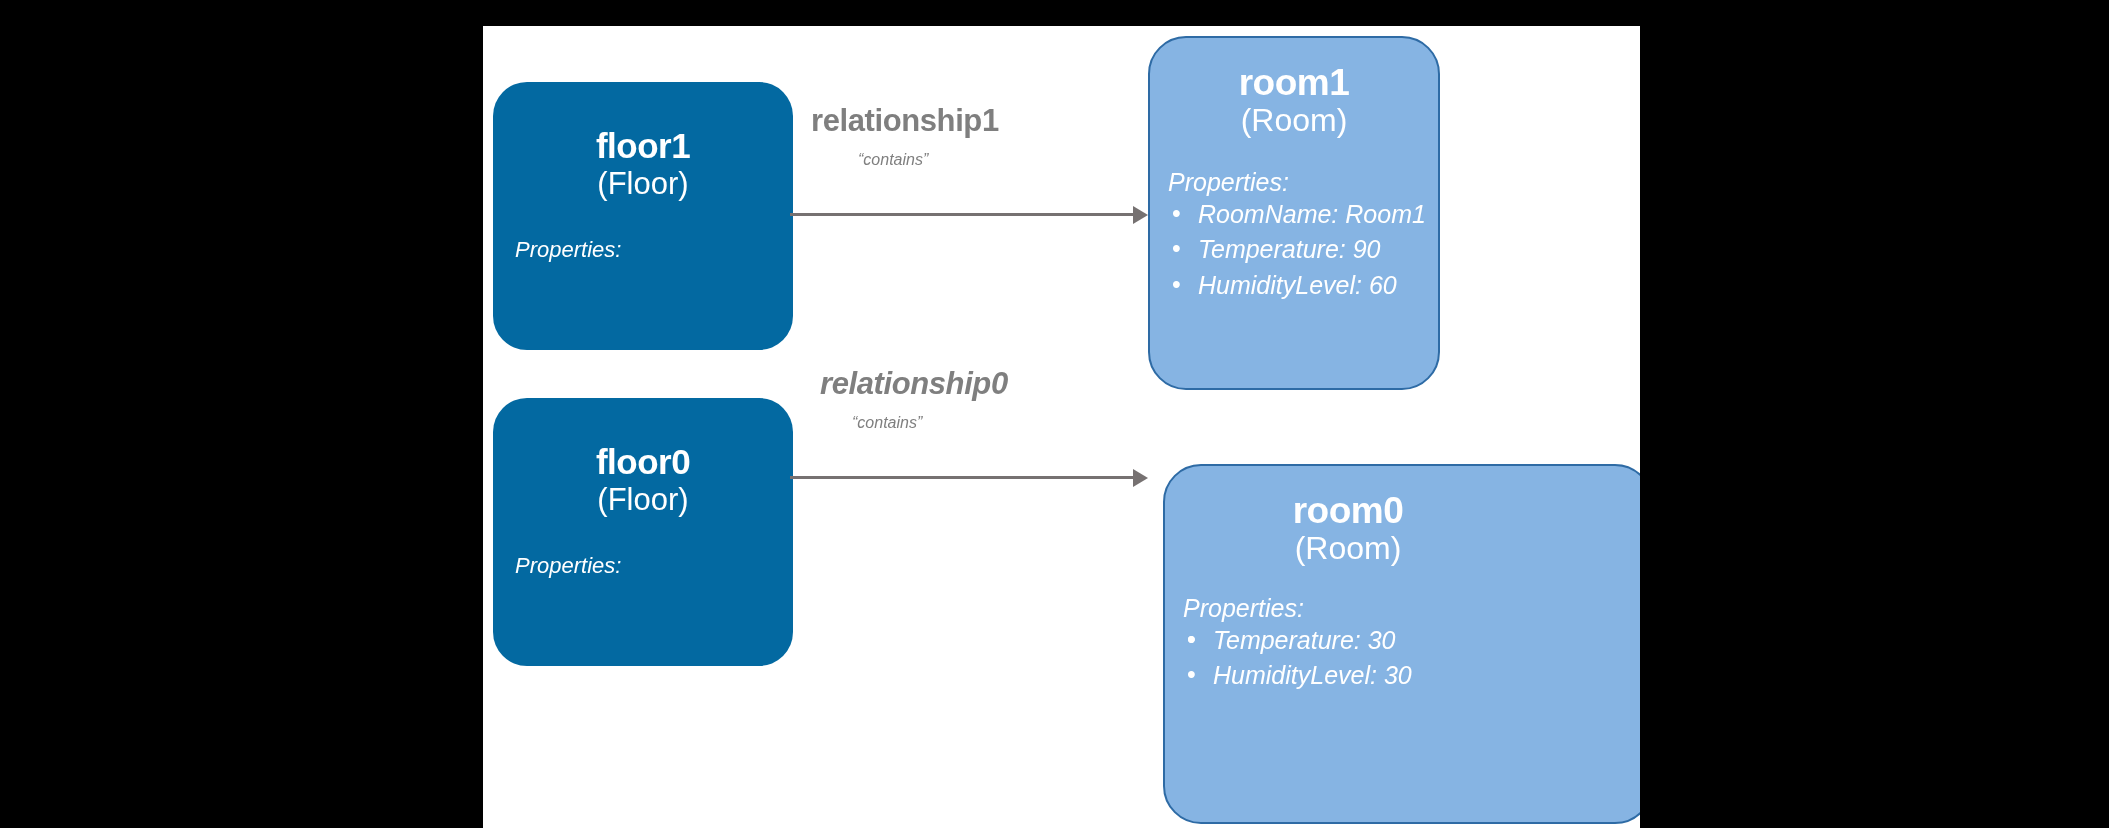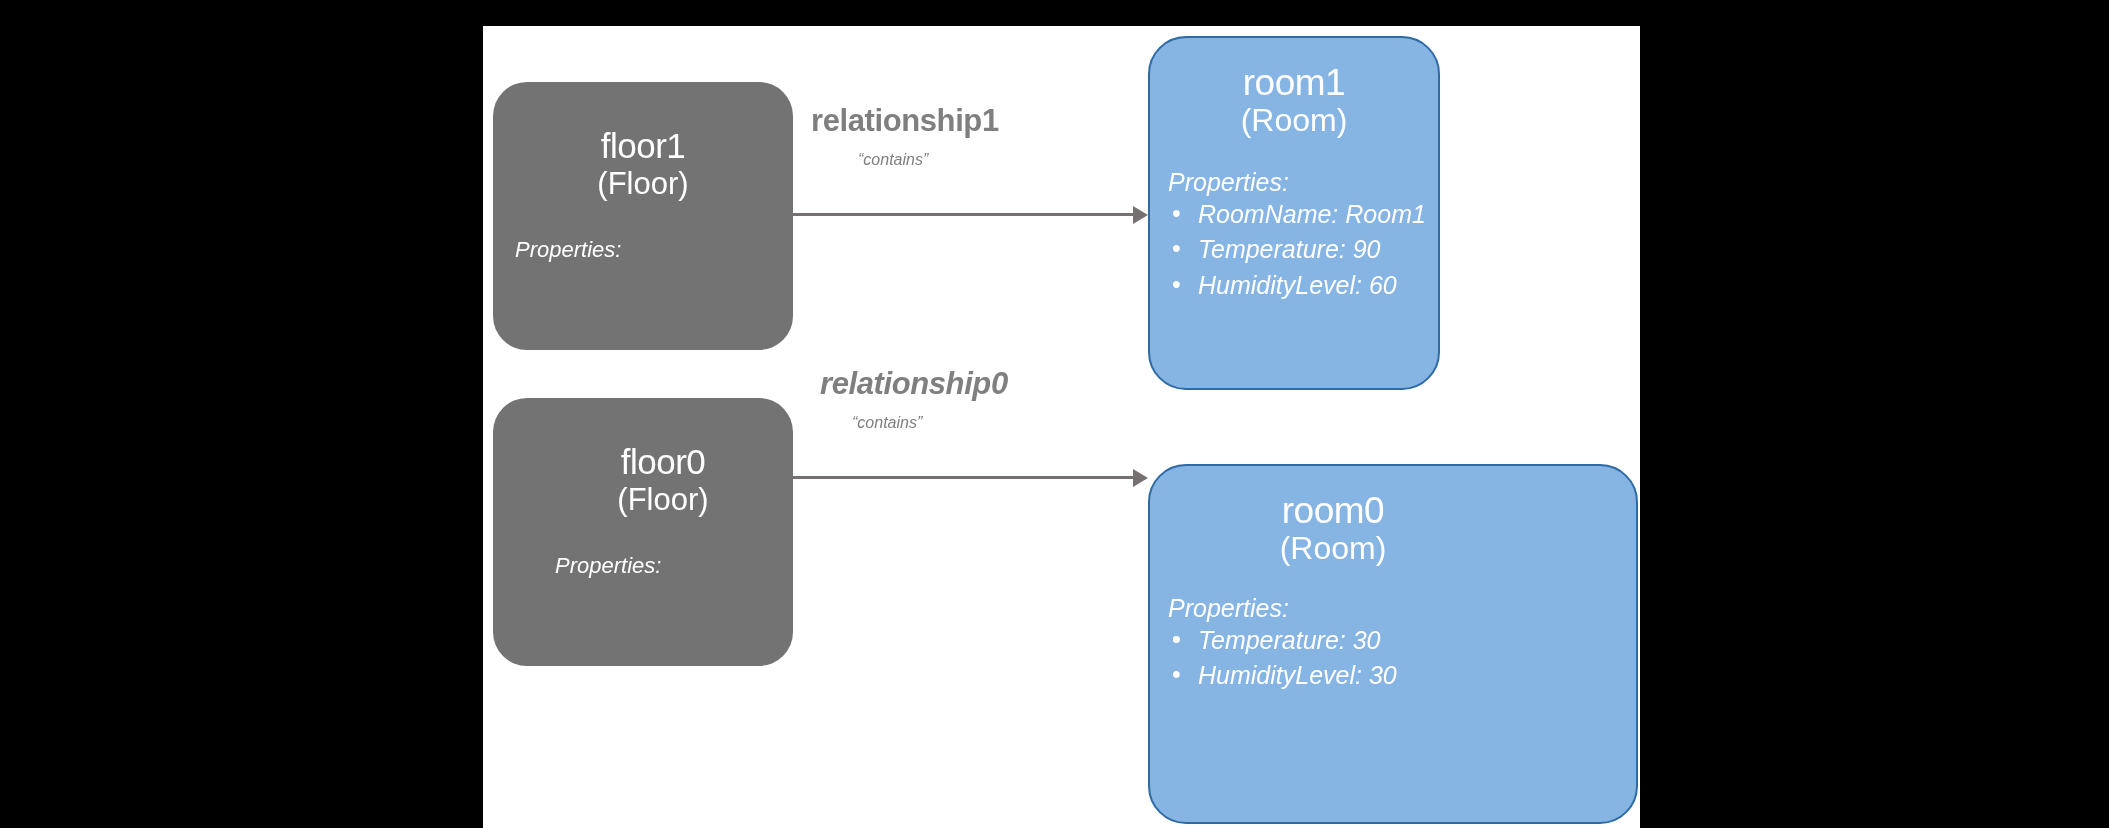--- a/index.html
+++ b/index.html
@@ -34,33 +34,33 @@
 
   
   .node {
     position: absolute;
     box-sizing: border-box;
     color: #ffffff;
     overflow: hidden;
   }
 
   .node.floor {
-    background: #737373;
+    background: #0369a1;
     border-radius: 34px;
     text-align: center;
   }
 
   .node.room {
     background: #86B4E3;
     border: 2px solid #2E6BA5;
     border-radius: 38px;
   }
 
   .node-title {
-    font-weight: normal;
+    font-weight: bold;
     letter-spacing: -0.5px;
     line-height: 1.02;
   }
 
   .node-type {
     line-height: 1.05;
   }
 
   .props-label {
     font-style: italic;
@@ -98,42 +98,41 @@
   #floor1 .node-title { font-size: 35px; margin-top: 46px; }
   #floor1 .node-type  { font-size: 31px; margin-top: 4px; }
   #floor1 .props-label{ font-size: 22px; margin-top: 38px; text-align: left; padding-left: 22px; }
 
   
   #floor0 {
     left: 10px;
     top: 372px;
     width: 300px;
     height: 268px;
-    padding-left: 40px;
   }
   #floor0 .node-title { font-size: 35px; margin-top: 46px; }
   #floor0 .node-type  { font-size: 31px; margin-top: 4px; }
   #floor0 .props-label{ font-size: 22px; margin-top: 38px; text-align: left; padding-left: 22px; }
 
   
   #room1 {
     left: 665px;
     top: 10px;
     width: 292px;
     height: 354px;
   }
   #room1 .node-title { font-size: 37px; margin-top: 26px; text-align: center; }
   #room1 .node-type  { font-size: 32px; margin-top: 2px; text-align: center; }
   #room1 .props-block{ margin-top: 32px; padding-left: 18px; }
   #room1 .props-label{ font-size: 25px; }
   #room1 .props-list li { font-size: 25px; }
 
   
   #room0 {
-    left: 665px;
+    left: 680px;
     top: 438px;
     width: 490px;
     height: 360px;
   }
   #room0 .node-title { font-size: 37px; margin-top: 26px; text-align: center; padding-right: 120px; }
   #room0 .node-type  { font-size: 32px; margin-top: 2px; text-align: center; padding-right: 120px; }
   #room0 .props-block{ margin-top: 30px; padding-left: 18px; }
   #room0 .props-label{ font-size: 25px; }
   #room0 .props-list li { font-size: 25px; }
 

